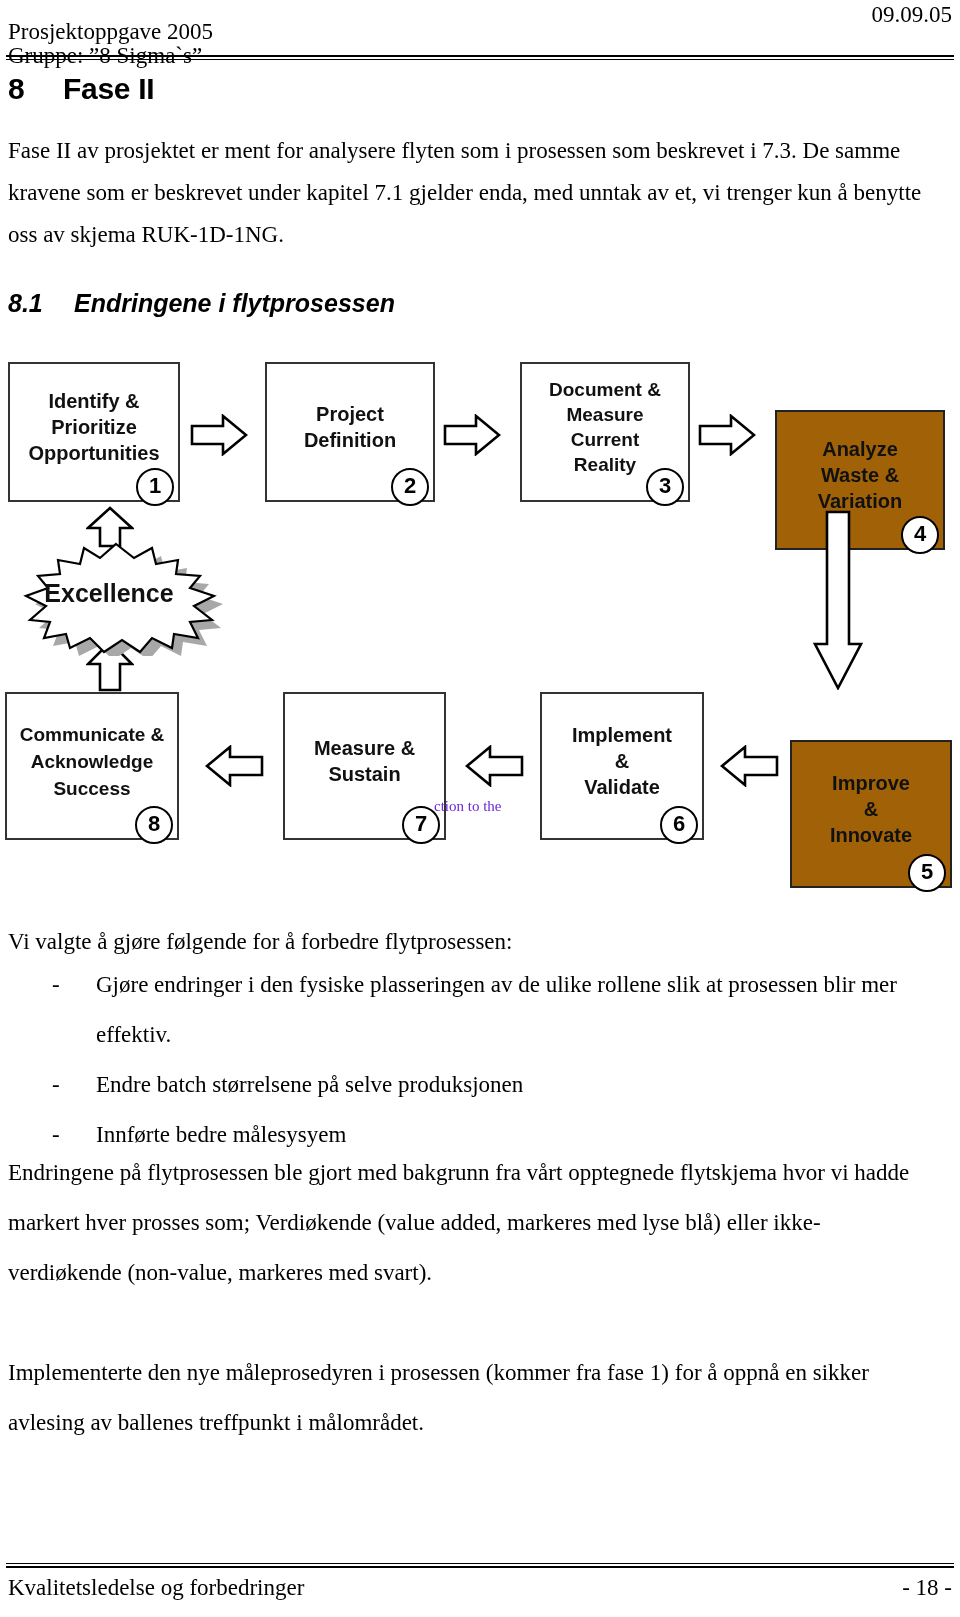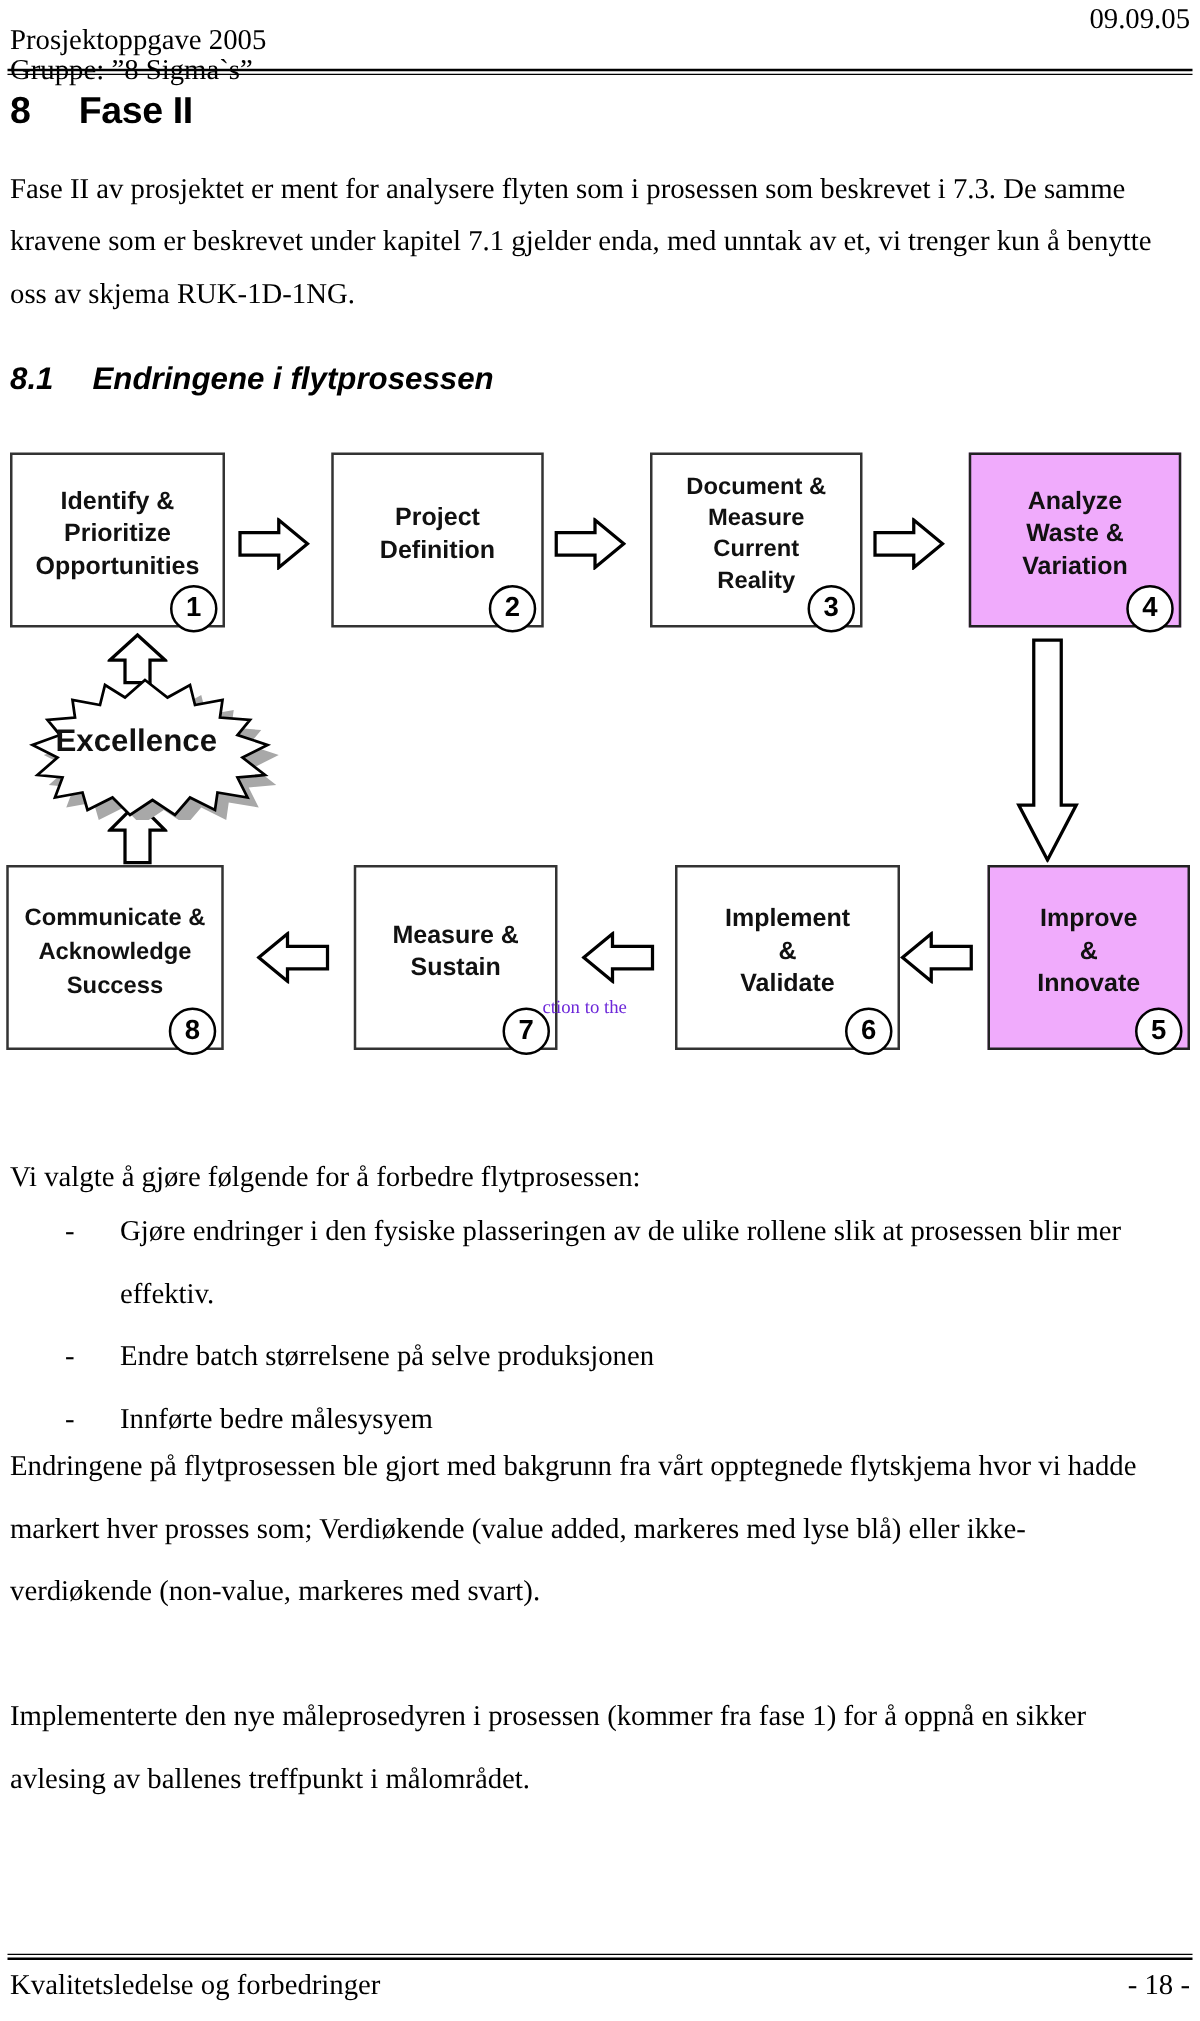--- a/index.html
+++ b/index.html
@@ -98,21 +98,21 @@
     font-weight: bold;
     font-size: 20px;
     line-height: 26px;
     color: #111111;
     text-align: center;
     display: flex;
     align-items: center;
     justify-content: center;
     white-space: pre-line;
   }
-  .pbox.cyan { background: #f0abfc; border-color: #222222; }
+  .pbox.cyan { background: #a16207; border-color: #222222; margin-top: 48px; }
   .pbox-label { padding: 0 4px 10px 4px; }
 
   .badge {
     position: absolute;
     right: 4px;
     bottom: -6px;
     width: 34px; height: 34px;
     border-radius: 50%;
     border: 2px solid #000;
     background: #ffffff;
@@ -291,21 +291,21 @@
 Success</span>
     <span class="badge">8</span>
   </div>
 
   <div class="pbox" style="left:283px; top:340px; width:163px; height:148px;">
     <span class="pbox-label">Measure &amp;
 Sustain</span>
     <span class="badge">7</span>
   </div>
 
-  <div class="pbox" style="left:540px; top:340px; width:180px; height:148px;">
+  <div class="pbox" style="left:540px; top:340px; width:164px; height:148px;">
     <span class="pbox-label">Implement
 &amp;
 Validate</span>
     <span class="badge">6</span>
   </div>
 
   <div class="pbox cyan" style="left:790px; top:340px; width:162px; height:148px;">
     <span class="pbox-label">Improve
 &amp;
 Innovate</span>

